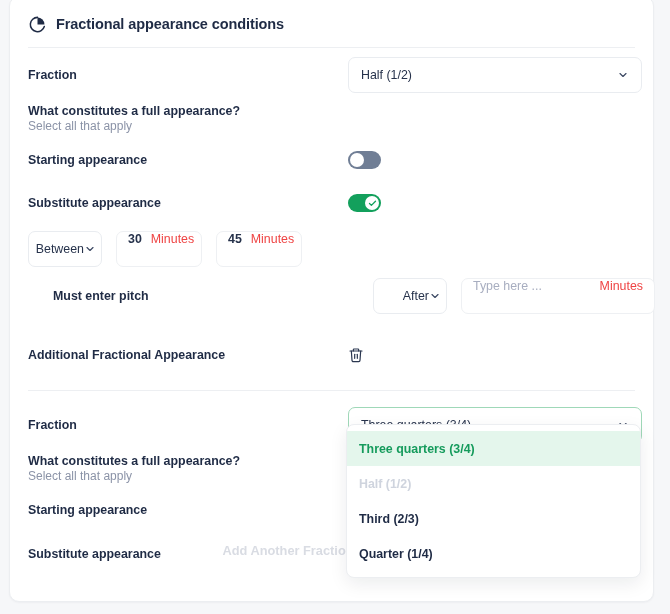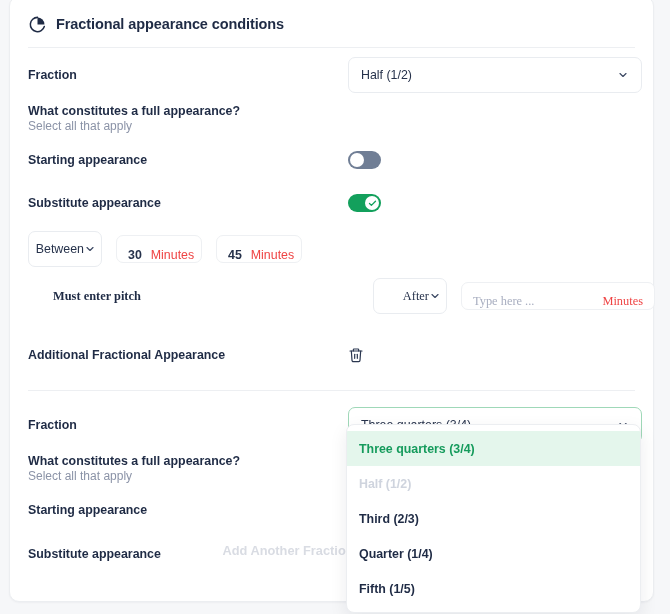--- a/index.html
+++ b/index.html
@@ -73,22 +73,22 @@
     display:flex;align-items:center;justify-content:space-between;
     padding:0 12px;box-sizing:border-box;cursor:pointer;
     font-size:12.4px;color:#26324b;
   }
   .select.wide{width:294px;}
   .select.small{width:74px;padding:0 5px;justify-content:flex-end;}
   .select.active{border-color:#9fd8b8;}
   .chev{width:12px;height:12px;flex:none;}
 
   .field{
-    height:28px;border:1px solid #eef0f3;border-radius:7px;background:#fff;
-    display:flex;align-items:flex-end;box-sizing:border-box;
+    height:36px;border:1px solid #eef0f3;border-radius:7px;background:#fff;
+    display:flex;align-items:flex-start;box-sizing:border-box;
     padding:0 11px;font-size:12.4px;color:#26324b;cursor:text;
   }
   .field.num{width:86px;gap:9px;}
   .field.wide{width:194px;justify-content:space-between;}
   .field .val{font-weight:700;color:#26324b;}
   .field .unit{color:#ef4444;font-weight:400;}
   .field .ph{color:#a8aec0;font-weight:400;}
 
   .trash{width:16px;height:18px;cursor:pointer;display:block;}
 
@@ -188,21 +188,21 @@
         <span class="val">30</span>
         <span class="unit">Minutes</span>
       </div>
       <div class="field num">
         <span class="val">45</span>
         <span class="unit">Minutes</span>
       </div>
     </div>
   </div>
 
-  <div class="row" style="margin-top:11px;font-family:Liberation Serif, serif;">
+  <div class="row" style="margin-top:11px;">
     <div class="row-label indent">Must enter pitch</div>
     <div class="controls">
       <div class="select small">
         <span>After</span>
         <svg class="chev" viewBox="0 0 24 24" fill="none" stroke="#3b4862" stroke-width="2.3" stroke-linecap="round" stroke-linejoin="round">
             <polyline points="6 9 12 15 18 9"></polyline>
           </svg>
       </div>
       <div class="field wide">
         <span class="ph">Type here ...</span>
@@ -256,15 +256,14 @@
   <div class="addanother" style="top:546px;">Add Another Fractional Appearance</div>
 
 </div>
 
 <div class="menu">
   <div class="menu-spacer"></div>
   <div class="menu-item selected">Three quarters (3/4)</div>
   <div class="menu-item disabled" style="height: 35px;">Half (1/2)</div>
   <div class="menu-item" style="height: 35px;">Third (2/3)</div>
   <div class="menu-item" style="height: 35px;">Quarter (1/4)</div>
-  <div class="menu-item" style="height: 35px;">Fifth (1/5)</div>
   <div class="menu-spacer"></div>
 </div>
 
 </body></html>

